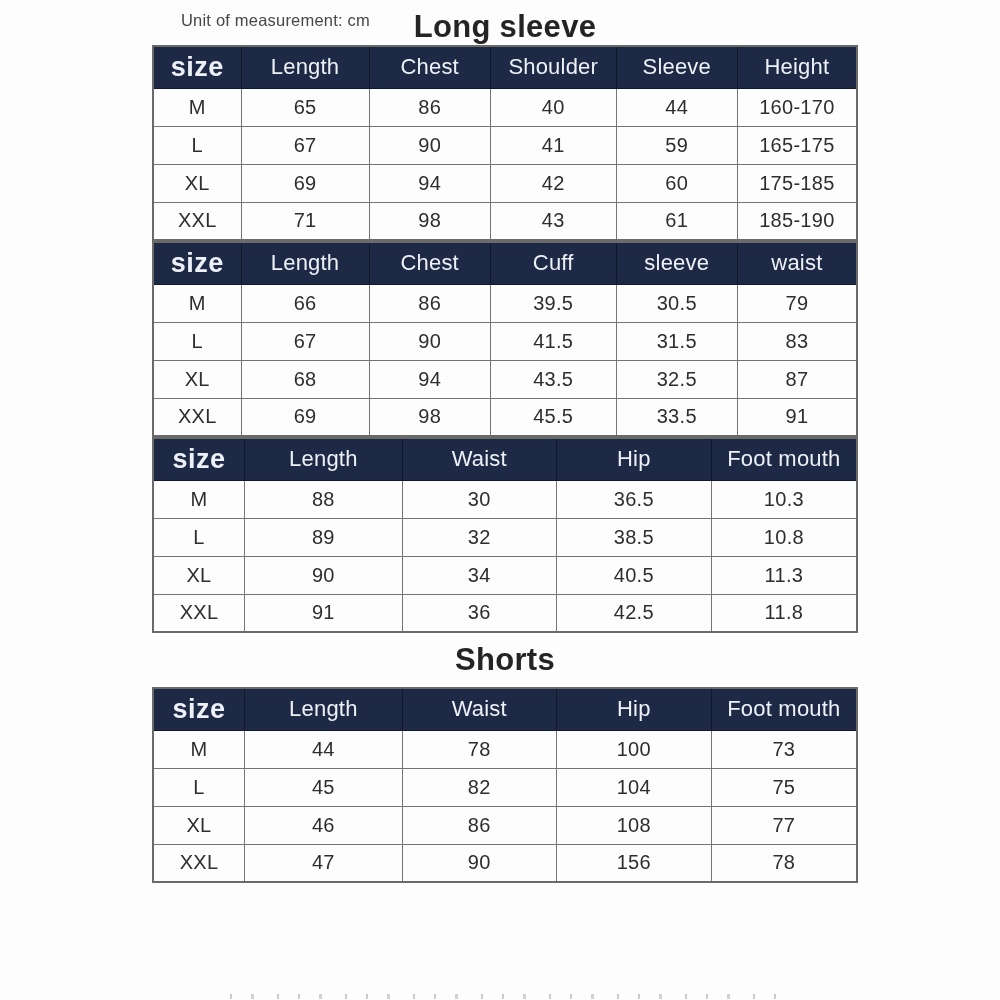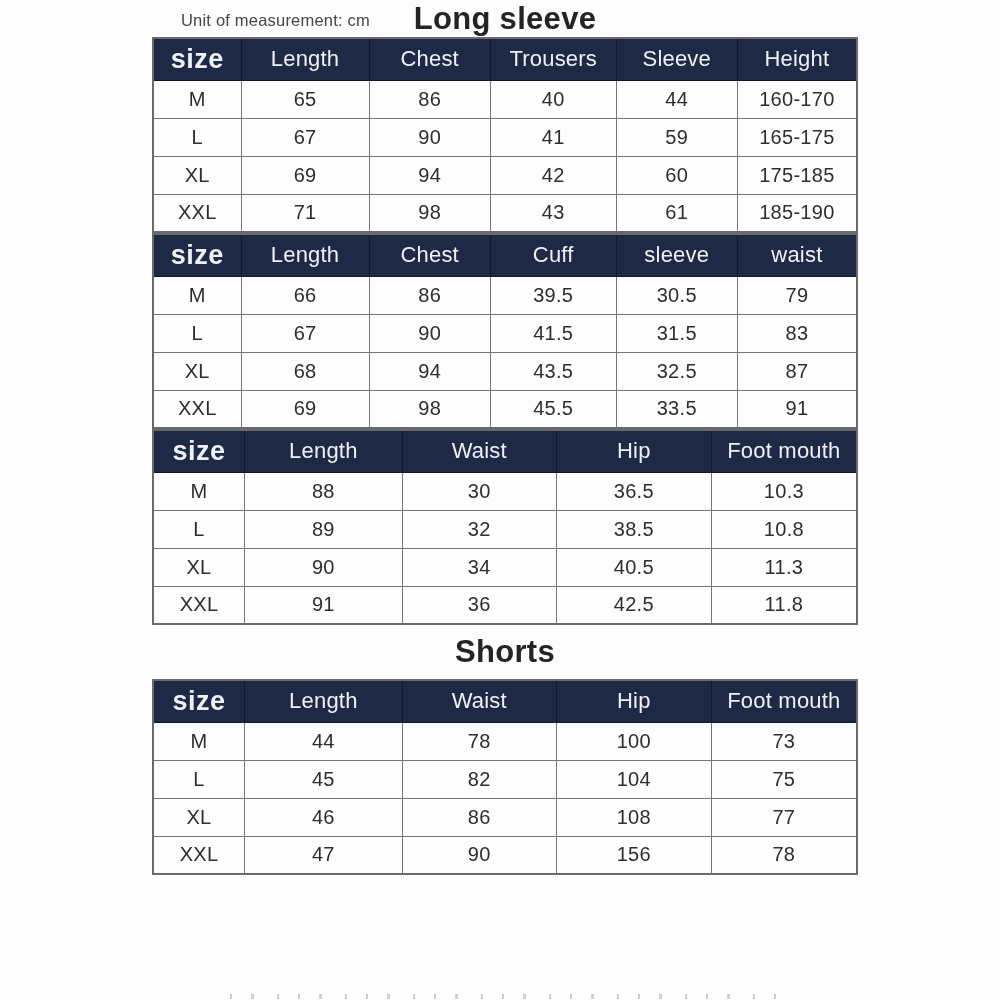--- a/index.html
+++ b/index.html
@@ -21,21 +21,21 @@
   }
   .unit-note{
     position:absolute;left:149px;top:11px;
     font-size:16.5px;color:var(--note-text);letter-spacing:0.2px;margin-left:32px;
   }
   .wrap{position:absolute;left:152px;top:0;width:706px;}
   .title-row{
     display:flex;align-items:center;justify-content:center;
     height:54px;
   }
-  .section:first-of-type .title-row{height:37px;padding-top:8px;align-items:flex-end;}
+  .section:first-of-type .title-row{height:45px;padding-top:8px;}
   .title-row h2{
     margin:0;font-size:31px;font-weight:800;color:var(--title-text);
     letter-spacing:0.3px;
   }
   table.size-table{
     width:706px;border-collapse:collapse;table-layout:fixed;
     border:2px solid #6a6a6a;
   }
   table.size-table th{
     background:var(--header-bg);color:var(--header-text);
@@ -82,21 +82,21 @@
   <div class="section">
     <div class="title-row">
       <h2>Long sleeve</h2>
     </div>
     <table class="size-table cols6">
         <thead>
           <tr>
             <th class="size-col">size</th>
             <th>Length</th>
             <th>Chest</th>
-            <th>Trousers</th>
+            <th>Shoulder</th>
             <th>Sleeve</th>
             <th>Height</th>
           </tr>
         </thead>
         <tbody>
           <tr>
             <td>M</td>
             <td>65</td>
             <td>86</td>
             <td>40</td>

